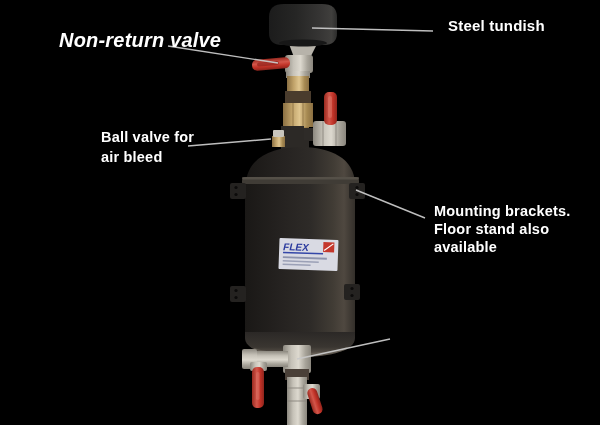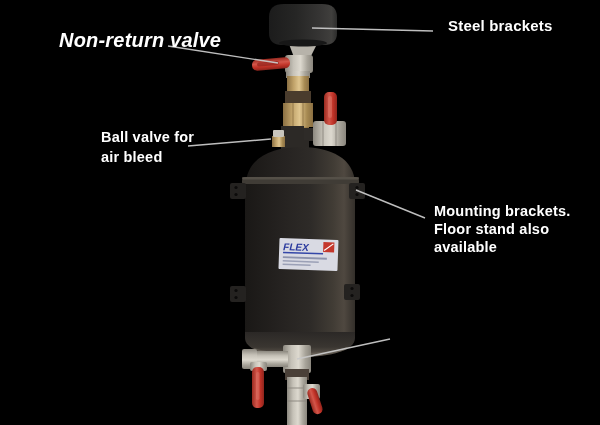--- a/index.html
+++ b/index.html
@@ -185,20 +185,20 @@
     <g stroke="#c9c9c9" stroke-width="1.4" opacity="0.95">
       <line x1="168" y1="46" x2="278" y2="63"></line>
       <line x1="312" y1="28" x2="433" y2="31"></line>
       <line x1="188" y1="146" x2="271" y2="139"></line>
       <line x1="356" y1="190" x2="425" y2="218"></line>
       <line x1="297" y1="359" x2="390" y2="339"></line>
     </g>
   </svg>
 
   <div id="c-nonreturn" class="callout">Non-return valve</div>
-  <div id="c-tundish" class="callout">Steel brackets</div>
+  <div id="c-tundish" class="callout">Steel tundish</div>
   <div id="c-mounting" class="callout">Mounting brackets.
 Floor stand also
 available</div>
   <div id="c-airbleed" class="callout">Ball valve for
 air bleed</div>
 
 </div>
 
 </body></html>

